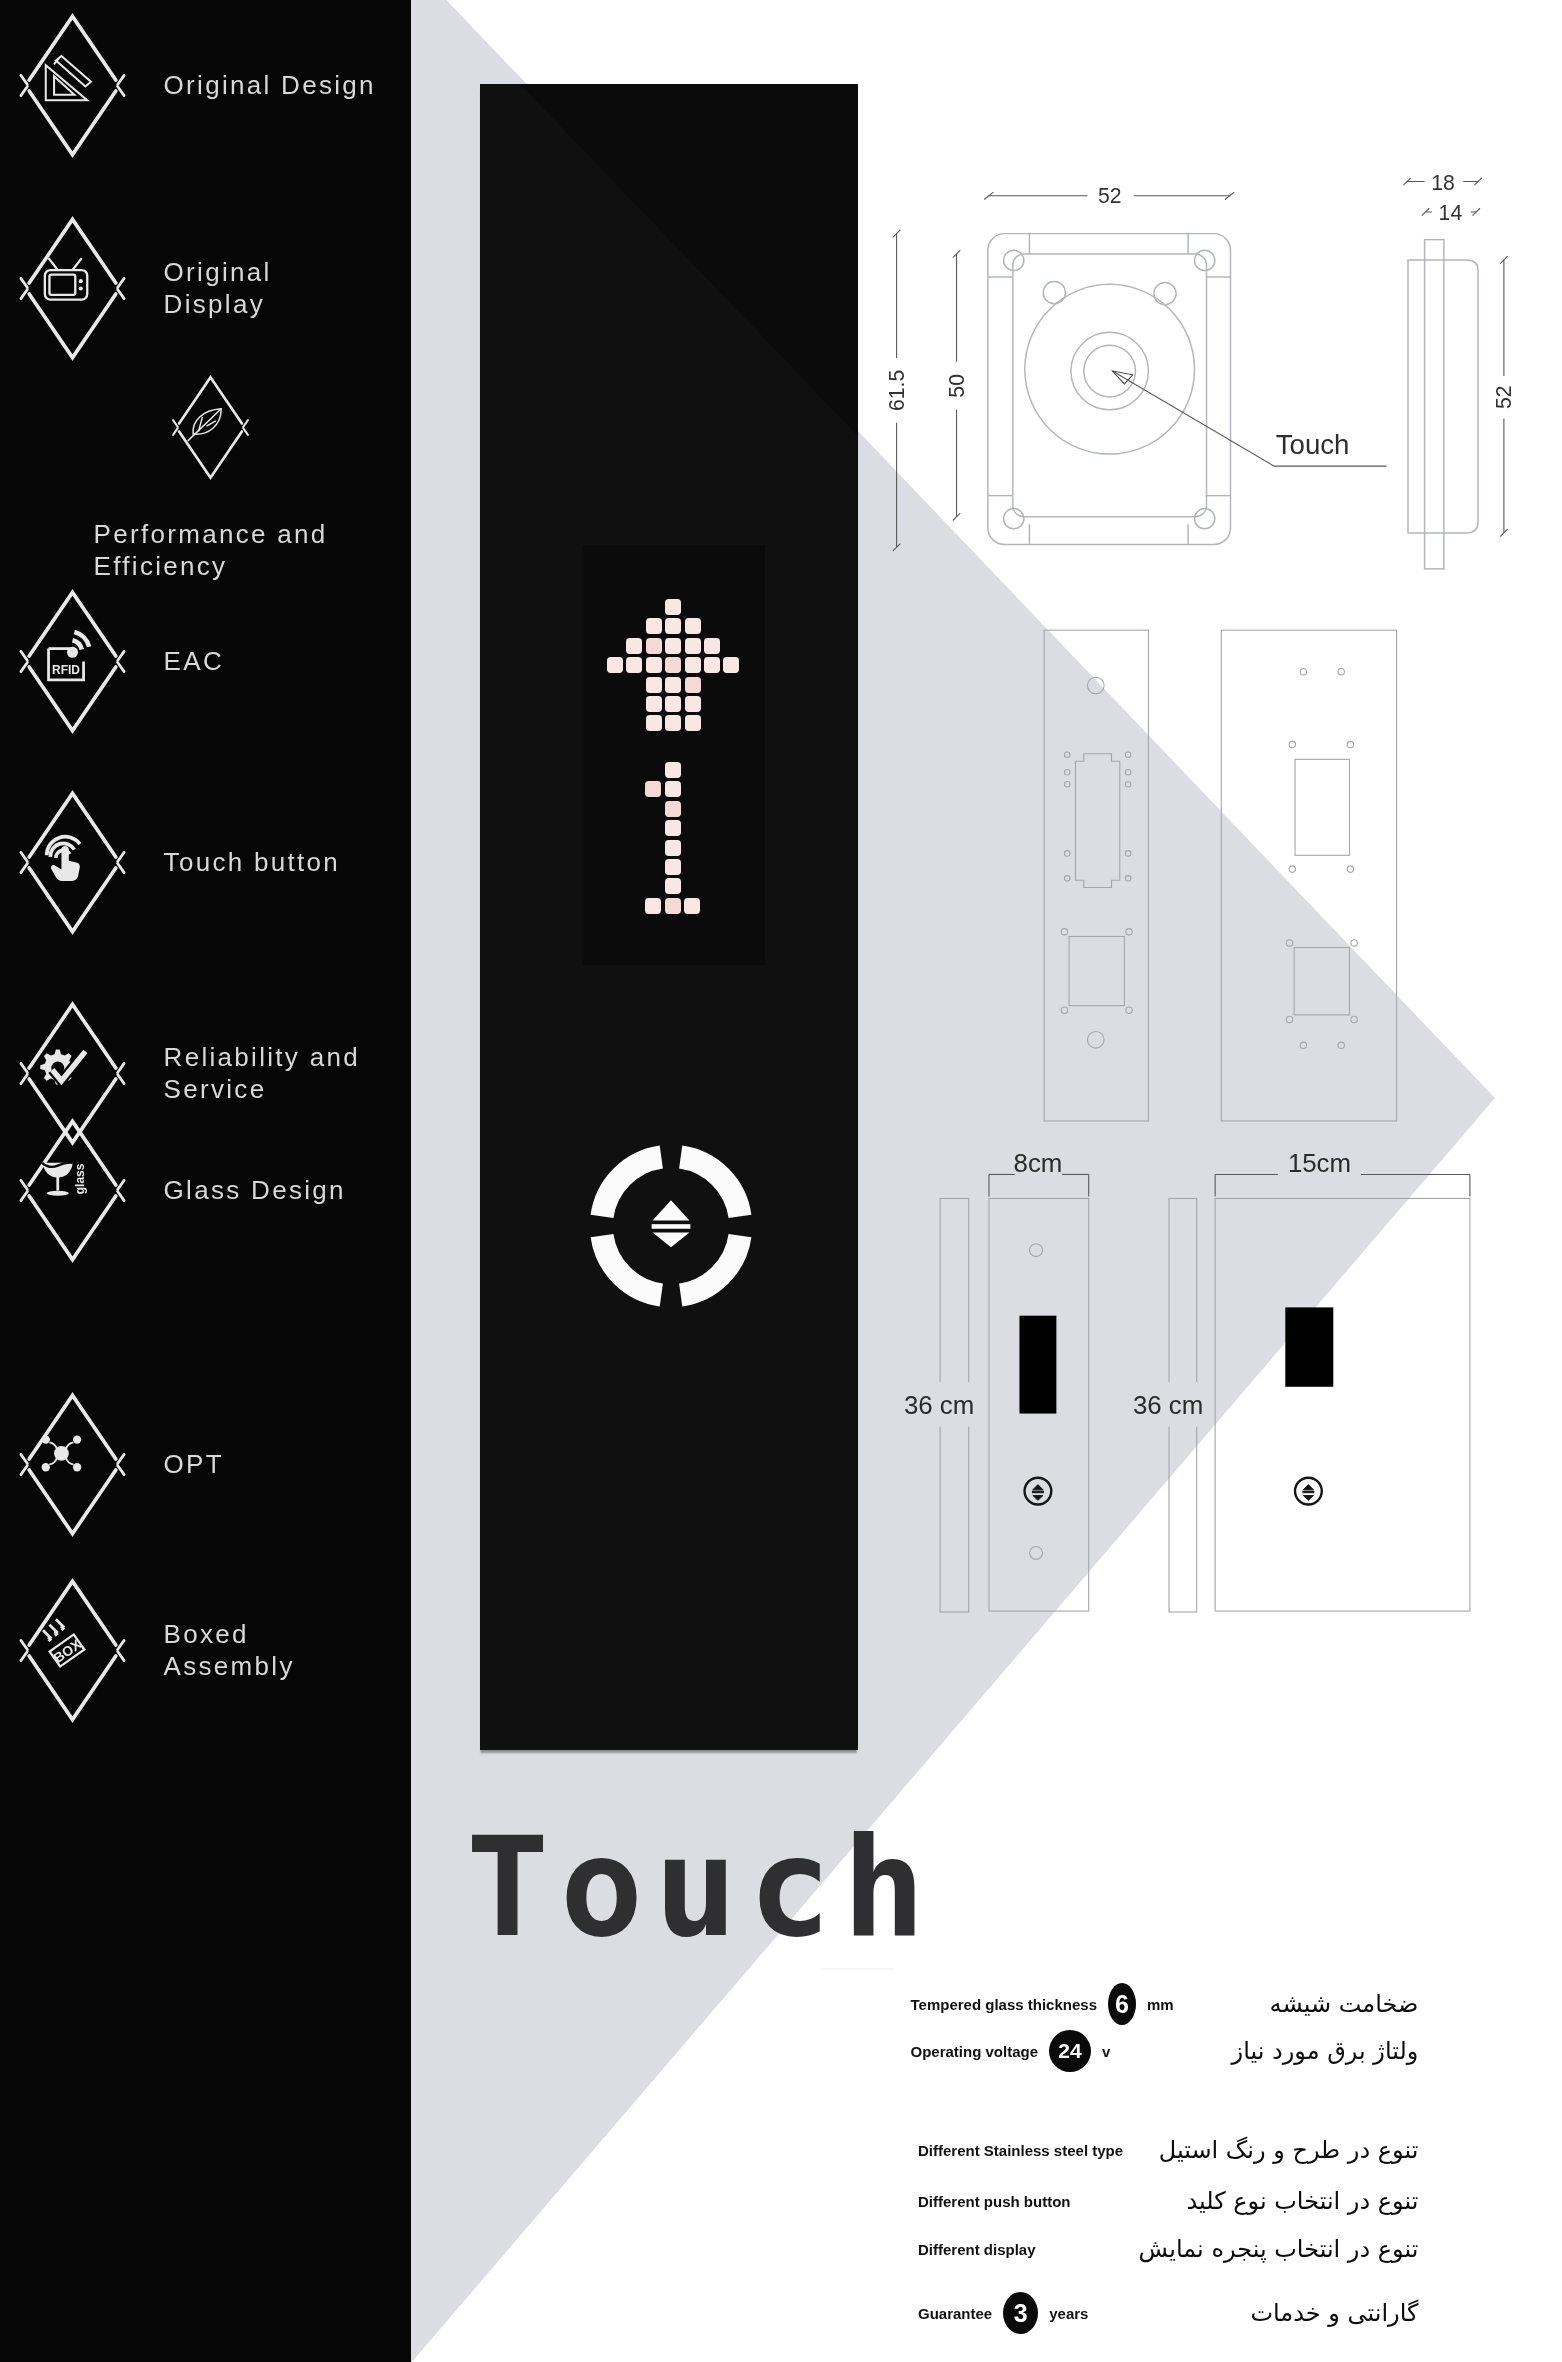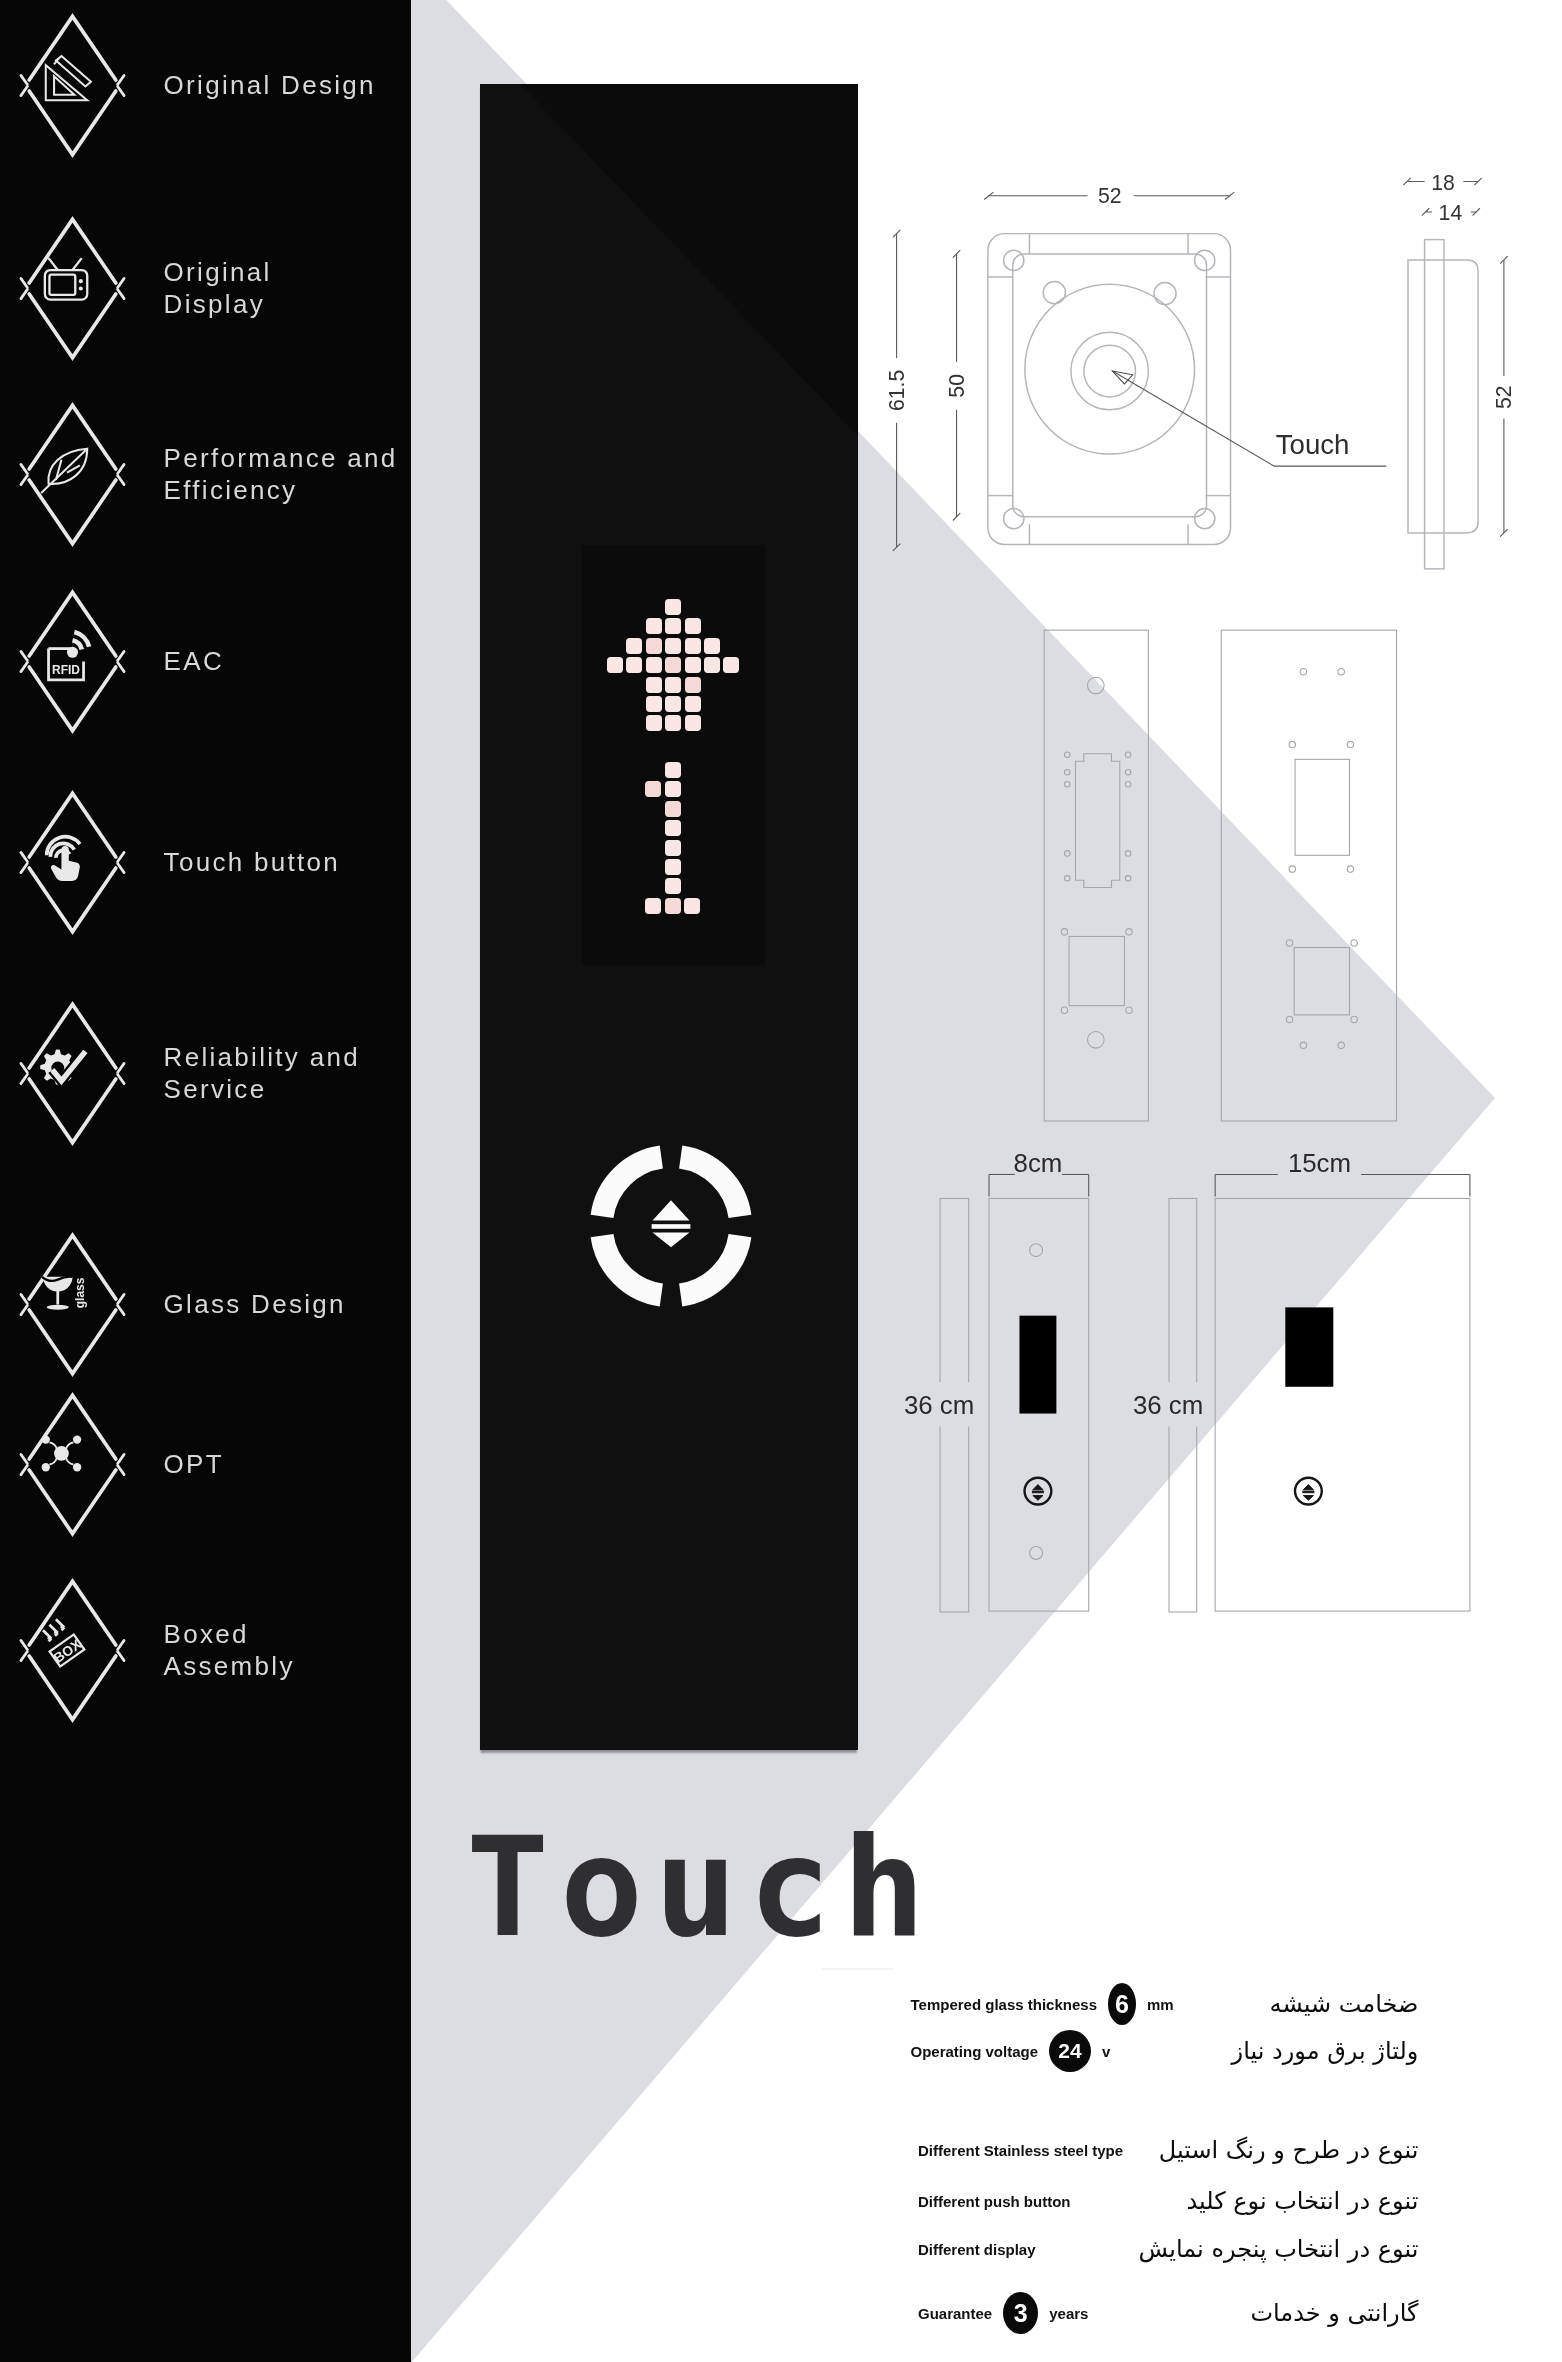--- a/index.html
+++ b/index.html
@@ -97,21 +97,21 @@
             </g>
    <circle cx="45" cy="28" r="2.2" fill="#e8e8e8"></circle>
             <circle cx="45" cy="36" r="2.2" fill="#e8e8e8"></circle>
           </g>
         </svg>
         <div class="side-label">
           <div>Original</div>
           <div>Display</div>
         </div>
       </div>
-      <div class="side-item" style="top: 398px; height: 153px;">
+      <div class="side-item" style="top: 372px; height: 153px; flex-direction: column;">
         <svg class="dia" width="111" height="153" viewBox="0 0 120 166">
  <g stroke="#e8e8e8" stroke-width="4" fill="none" stroke-linecap="round">
   <path d="M13,77 L60,8 L107,77"></path>
             <path d="M13,89 L60,158 L107,89"></path>
   <path d="M4,72 L11,82" stroke-width="3"></path>
             <path d="M4,94 L11,84" stroke-width="3"></path>
   <path d="M116,72 L109,82" stroke-width="3"></path>
             <path d="M116,94 L109,84" stroke-width="3"></path>
  </g>
  <g transform="translate(24,47)">
@@ -193,21 +193,21 @@
             <circle cx="20" cy="30" r="7" fill="#060606"></circle>
    <path d="M14,32 L24,44 L50,12" stroke="#060606" stroke-width="11" fill="none"></path>
    <path d="M14,32 L24,44 L50,12" stroke="#e8e8e8" stroke-width="6" fill="none"></path>
           </g>
         </svg>
         <div class="side-label">
           <div>Reliability and</div>
           <div>Service</div>
         </div>
       </div>
-      <div class="side-item" style="top: 1228px; height: 153px; text-align: right;">
+      <div class="side-item" style="top: 1114px; height: 153px; text-align: right;">
         <svg class="dia" width="111" height="153" viewBox="0 0 120 166">
  <g stroke="#e8e8e8" stroke-width="4" fill="none" stroke-linecap="round">
   <path d="M13,77 L60,8 L107,77"></path>
             <path d="M13,89 L60,158 L107,89"></path>
   <path d="M4,72 L11,82" stroke-width="3"></path>
             <path d="M4,94 L11,84" stroke-width="3"></path>
   <path d="M116,72 L109,82" stroke-width="3"></path>
             <path d="M116,94 L109,84" stroke-width="3"></path>
  </g>
  <g transform="translate(24,47)">

